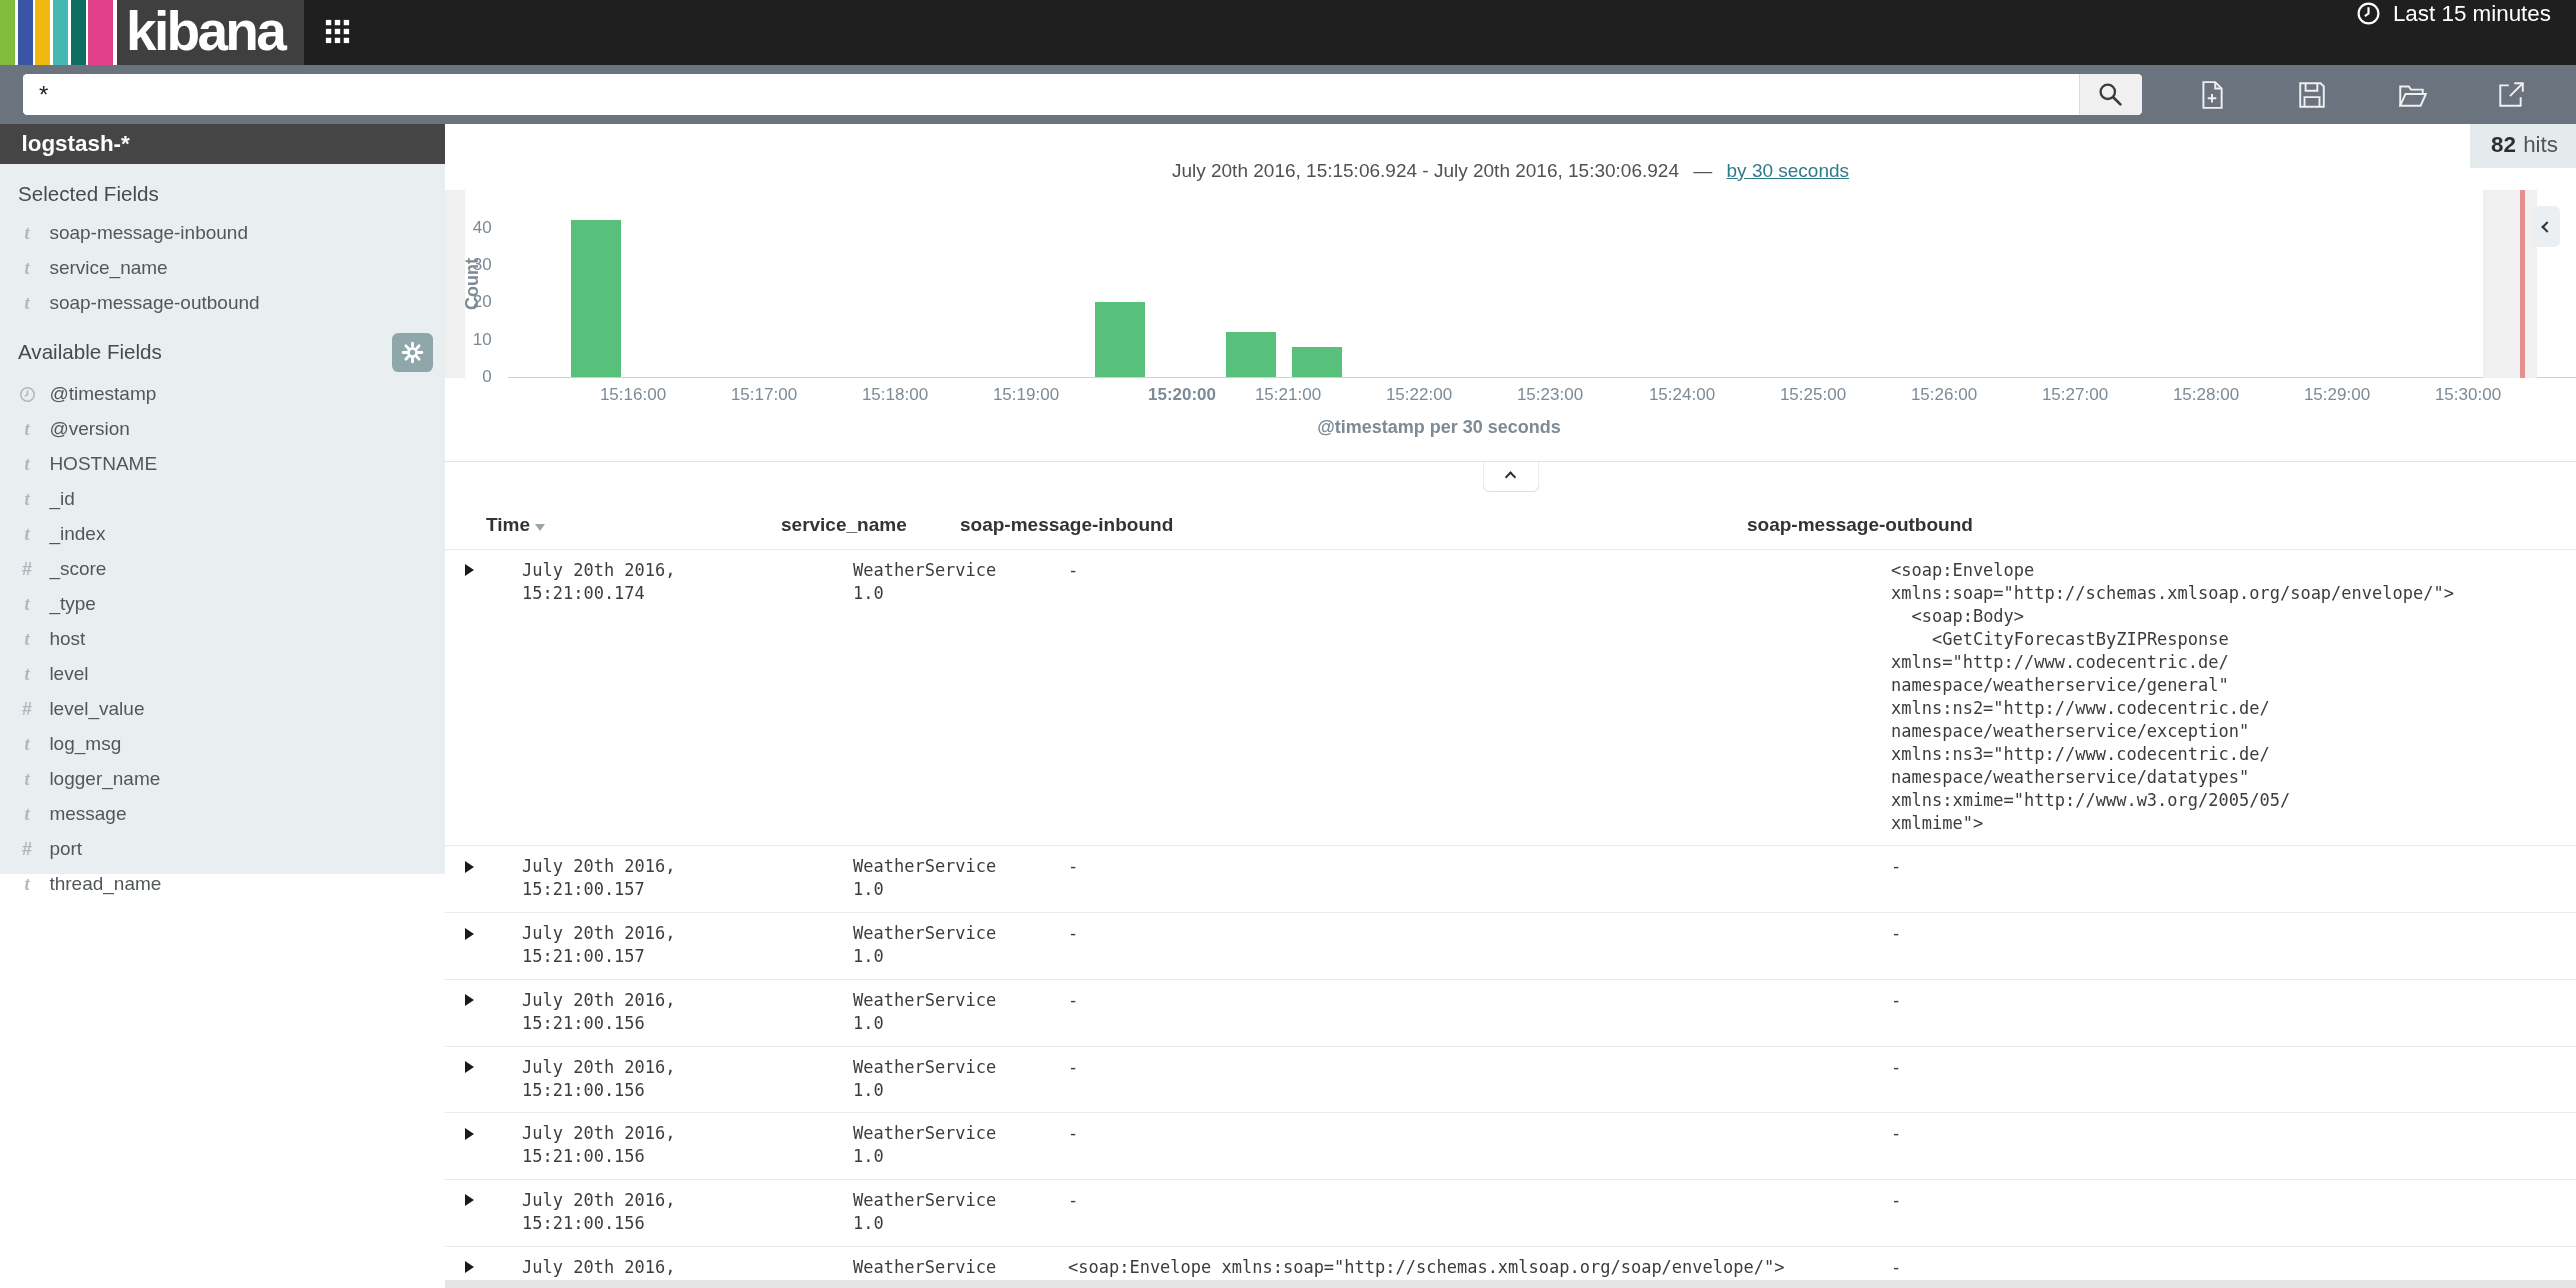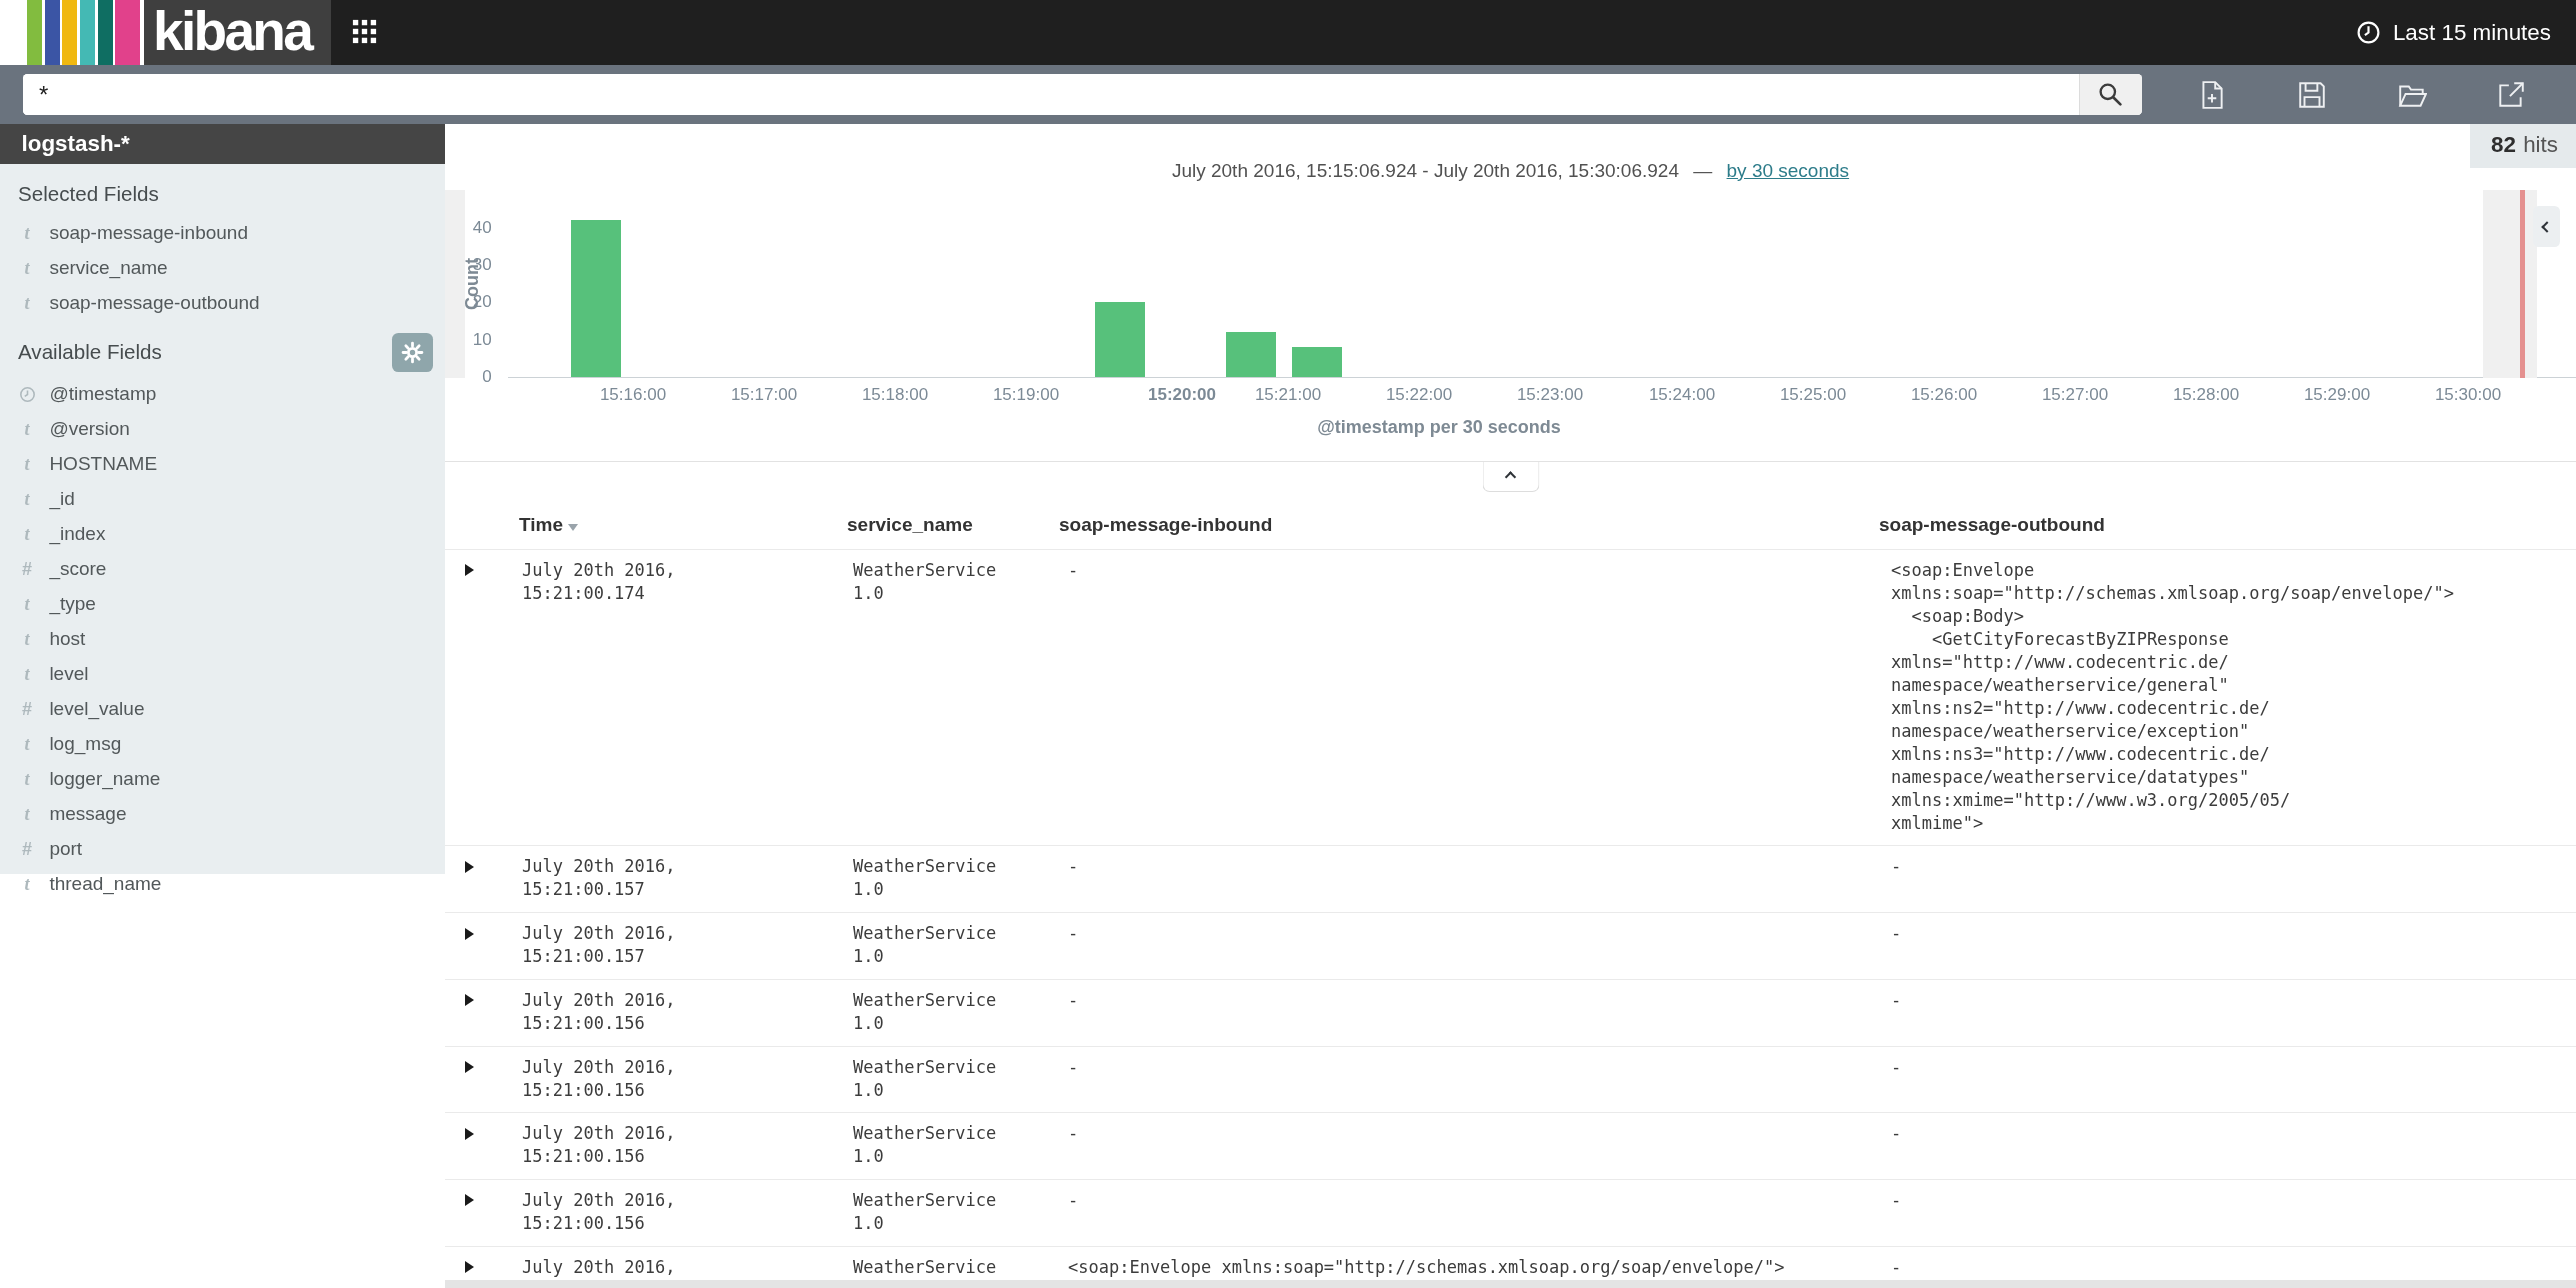--- a/index.html
+++ b/index.html
@@ -1,21 +1,21 @@
 <!DOCTYPE html>
 <html style="font-size:14.3px"><head>
 <meta charset="utf-8">
 <style>
   * { box-sizing: border-box; margin:0; padding:0; }
   html,body { width:2576px; height:1288px; overflow:hidden; background:#fff;
     font-family:"Liberation Sans", sans-serif; }
   .app { position:relative; width:2576px; height:1288px; }
 
   
-  .navbar { height:65px; background:#1f1f1f; display:flex; align-items:center;margin-left:27px; }
+  .navbar { height:65px; background:#1f1f1f; display:flex; align-items:flex-start; }
   .brand { display:flex; background:#3f3f3f; cursor:pointer; }
   .stripes { display:flex; background:#fff; }
   .stripes i { display:block; width:15px; height:65px; margin-right:2.7px; }
   .stripes i:last-child { width:25px; margin-right:3.6px; }
   .brand-text { font-size:55px; font-weight:bold; color:#fff; letter-spacing:-2.7px;
     line-height:63px; padding:0 19.7px 0 9px; }
   .tabs { display:flex; margin-left:18px; }
   .tab { padding:0 25px; line-height:65px; font-size:21.5px; color:#c4c8cc;
     position:relative; cursor:pointer; }
   .tab.active { background:#4a5159; color:#fff; }
@@ -83,21 +83,21 @@
     font-size:18px; font-weight:bold; color:#7e8a94; }
   .chart-collapse { position:absolute; right:16px; top:16px; width:27px; height:41px;
     background:#eceff1; border:none; border-radius:5.4px; cursor:pointer; }
   .divider { position:absolute; top:337px; left:0; right:0; border-top:0.9px solid #e2e2e2; }
   .collapse-up { position:absolute; top:338px; left:50%; transform:translateX(-50%);
     width:57px; height:30px; background:#fff; border:0.9px solid #ddd; border-top:none;
     border-radius:0 0 7.2px 7.2px; cursor:pointer; }
 
   
   .table { position:absolute; top:376px; left:0; right:0; bottom:8px; overflow:hidden; }
-  .thead { display:flex; padding:14.3px 0 12.5px;gap:33px; }
+  .thead { display:flex; padding:14.3px 0 12.5px; }
   .thead span { font-size:19px; font-weight:bold; color:#333; cursor:pointer; }
   .col-caret { width:41px; padding-left:19.7px; flex:none; }
   .col-time { width:295px; flex:none; }
   .col-service { width:179px; flex:none; }
   .col-inbound { width:787px; flex:none; }
   .col-outbound { flex:1; }
   .sort-arrow { display:inline-block; margin-left:5.4px; vertical-align:middle;
     border-left:5.4px solid transparent; border-right:5.4px solid transparent; border-top:7.2px solid #9aa4ab; }
   .trow { display:flex; border-top:0.9px solid #eaeaea; padding:9px 0 10.7px;
     font-family:"DejaVu Sans Mono", monospace; font-size:17px; line-height:23px; color:#3c3c3c;gap:36px; }

